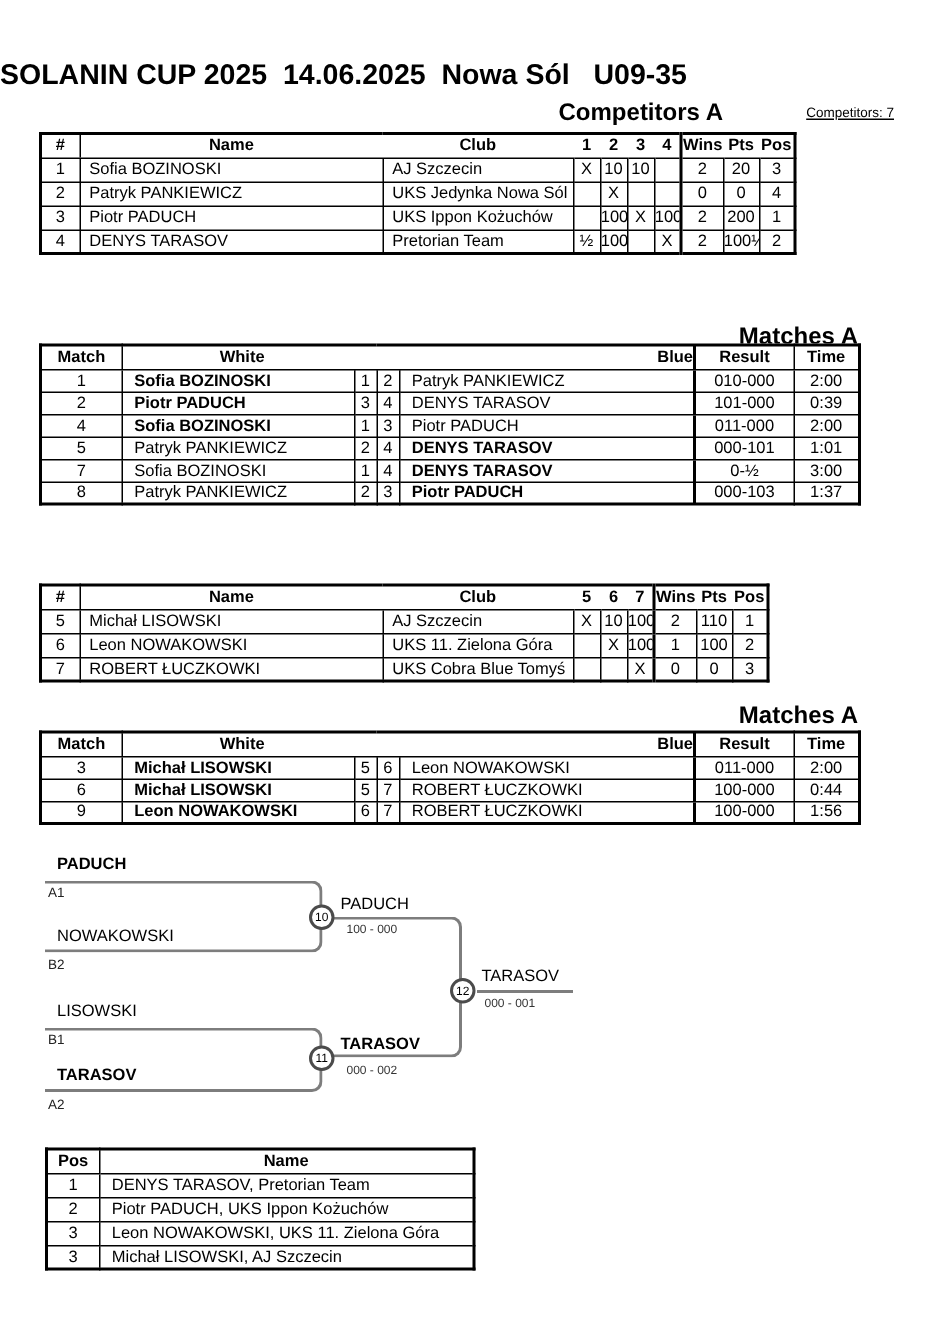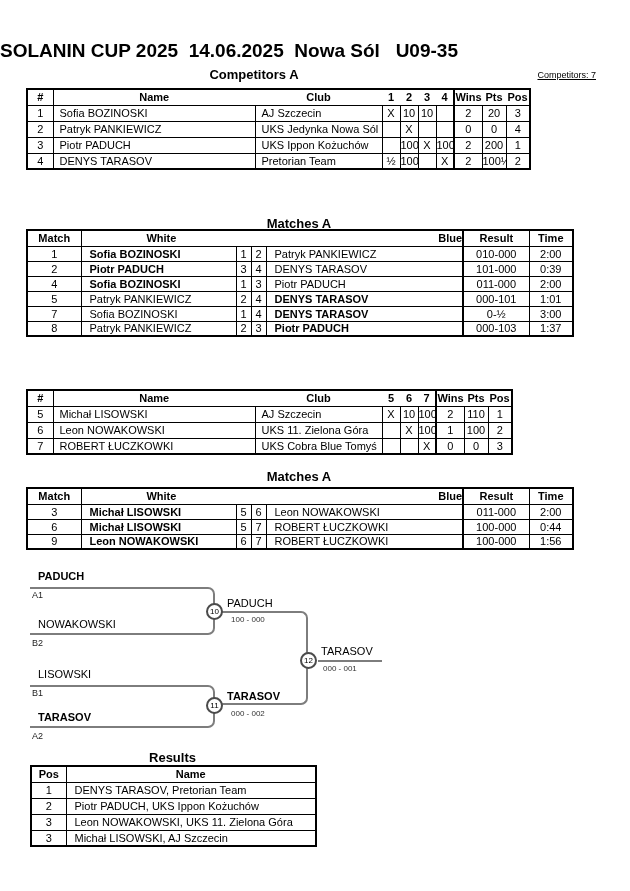--- a/index.html
+++ b/index.html
@@ -2,21 +2,21 @@
 <html><head>
 <meta charset="utf-8">
 <style>
   * { margin:0; padding:0; box-sizing:border-box; }
   html,body { background:#fff; }
   body { font-family:"Liberation Sans", sans-serif; color:#000; }
   .page { position:relative; width:630px; height:891px; background:#fff; overflow:hidden; }
 
   .main-title { position:absolute; top:40px; left:0; width:630px; text-align:left;
                 font-size:19px; font-weight:bold; white-space:pre; }
-  .sec-title { position:absolute; font-size:13px; font-weight:bold; text-align:center; }
+  .sec-title { position:absolute; font-size:16px; font-weight:bold; text-align:right; }
   .comp-count { position:absolute; top:70px; right:34px; font-size:9px;text-decoration:underline; }
 
   table { border-collapse:collapse; table-layout:fixed; position:absolute;
           border:2px solid #000; font-size:11px; background:#fff; }
   td { border:1px solid #000; height:15px; overflow:hidden; white-space:nowrap; }
   th { border:none; border-bottom:1px solid #000; height:16px; font-size:11px;
        font-weight:bold; overflow:hidden; white-space:nowrap; }
   .ctable td { height:16px; }
   .rtable td { height:16px; }
   .bl { border-left:1px solid #000 !important; }
@@ -350,21 +350,20 @@
     <div class="b-box" style="left:0;top:117px;width:185px;height:43px"></div>
     <div class="b-seed" style="left:2px;top:120px">B1</div>
     <div class="b-name" style="left: 8px; top: 143px; font-weight: bold;">TARASOV</div>
     <div class="b-seed" style="left:2px;top:163px">A2</div>
 
     <div class="b-circle" style="left:176px;top:129px">11</div>
     <div class="b-name" style="left: 197px; top: 122px; font-weight: bold;">TARASOV</div>
     <div class="b-score" style="left:201px;top:141px">000 - 002</div>
   </div>
 
-  <div class="sec-title" style="top:750px;left:30px;width:285px">Results</div>
 
   <table class="rtable" style="left:30px;top:765px;width:285px">
     <colgroup>
         <col style="width:35px">
         <col style="width:250px">
       </colgroup>
     <tbody>
         <tr>
       <th class="ctr">Pos</th>
       <th class="ctr bl">Name</th>

